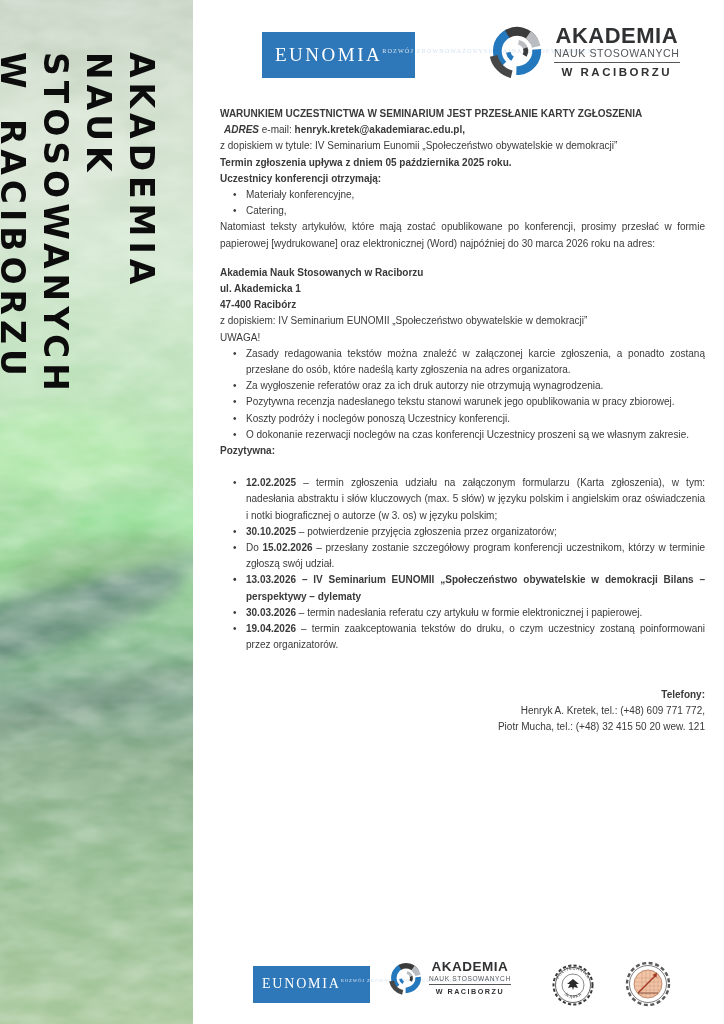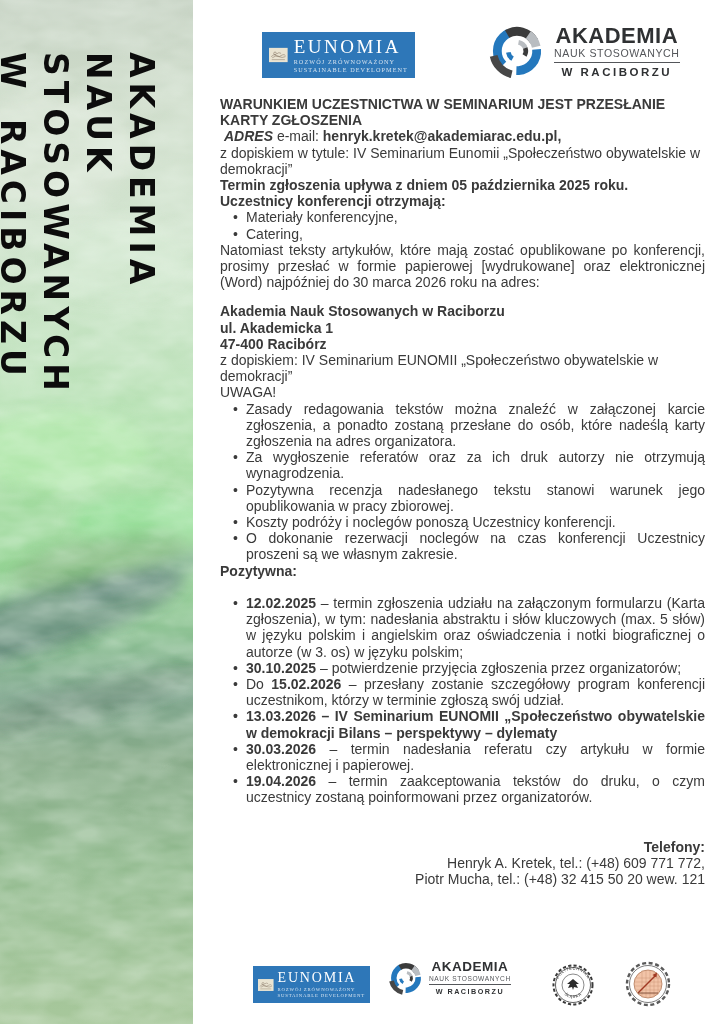--- a/index.html
+++ b/index.html
@@ -20,21 +20,21 @@
     letter-spacing:5px; word-spacing:9px;
     white-space:pre-line; color:#0c0c0c;
   }
 
   
   .eunomia {
     position:absolute; left:262px; top:32px; width:153px; height:46px;
     background:#2e77b8; display:flex; align-items:center; gap:6px;
     padding:4px 7px; box-sizing:border-box;
   }
-  .eunomia .etext { display:flex; flex-direction:column; }
+  .eunomia .etext { display:flex; flex-direction:row;text-align:center; }
   .ename { font-family:"Liberation Serif", serif; color:#ffffff; font-size:19px; letter-spacing:2.5px; line-height:1.05; }
   .esub  { font-family:"Liberation Serif", serif; color:#d5e3f0; font-size:6.2px; letter-spacing:1.1px; margin-top:1.5px; white-space:nowrap; }
   .eunomia.small { left:253px; top:966px; width:117px; height:37px; padding:3px 5px; gap:4px; }
   .eunomia.small .ename { font-size:14px; letter-spacing:1.8px; }
   .eunomia.small .esub  { font-size:4.8px; letter-spacing:0.8px; margin-top:1px; }
   .eunomia.small .emblem { width:26px; height:20px; }
 
   
   .ans { position:absolute; left:488px; top:22px; display:flex; align-items:center; gap:8px; }
   .ans-text { display:flex; flex-direction:column; align-items:center; }
@@ -47,22 +47,22 @@
   .ans.small .ans-l1 { font-size:13.5px; }
   .ans.small .ans-l2 { font-size:6.6px; padding-bottom:2px; border-bottom-width:1px; }
   .ans.small .ans-l3 { font-size:7.2px; letter-spacing:1.5px; margin-top:2px; }
 
   
   .seal1 { position:absolute; left:551px; top:963px; }
   .seal2 { position:absolute; left:624px; top:960px; }
 
   
   .content {
-    position:absolute; left:220px; top:96px; width:485px;
-    font-size:14px; line-height:16.2px; color:#3a3a3a;
+    position:absolute; left:220px; top:106px; width:485px;
+    font-size:10px; line-height:16.2px; color:#3a3a3a;
   }
   .b { font-weight:700; }
   .content p { margin:0; }
   .intro { margin-top:6px; }
   .intro .indent { margin-left:4px;font-style:italic; }
   .termin { margin-top:11px; font-weight:700; }
   .sec-head { margin-top:13px; font-weight:700; }
   .uwaga-head { margin-top:13px; }
   .terminarz-head { margin-top:20px; font-weight:700; }
   ul.bullets { margin:0; padding:0 0 0 26px; list-style:none; }

